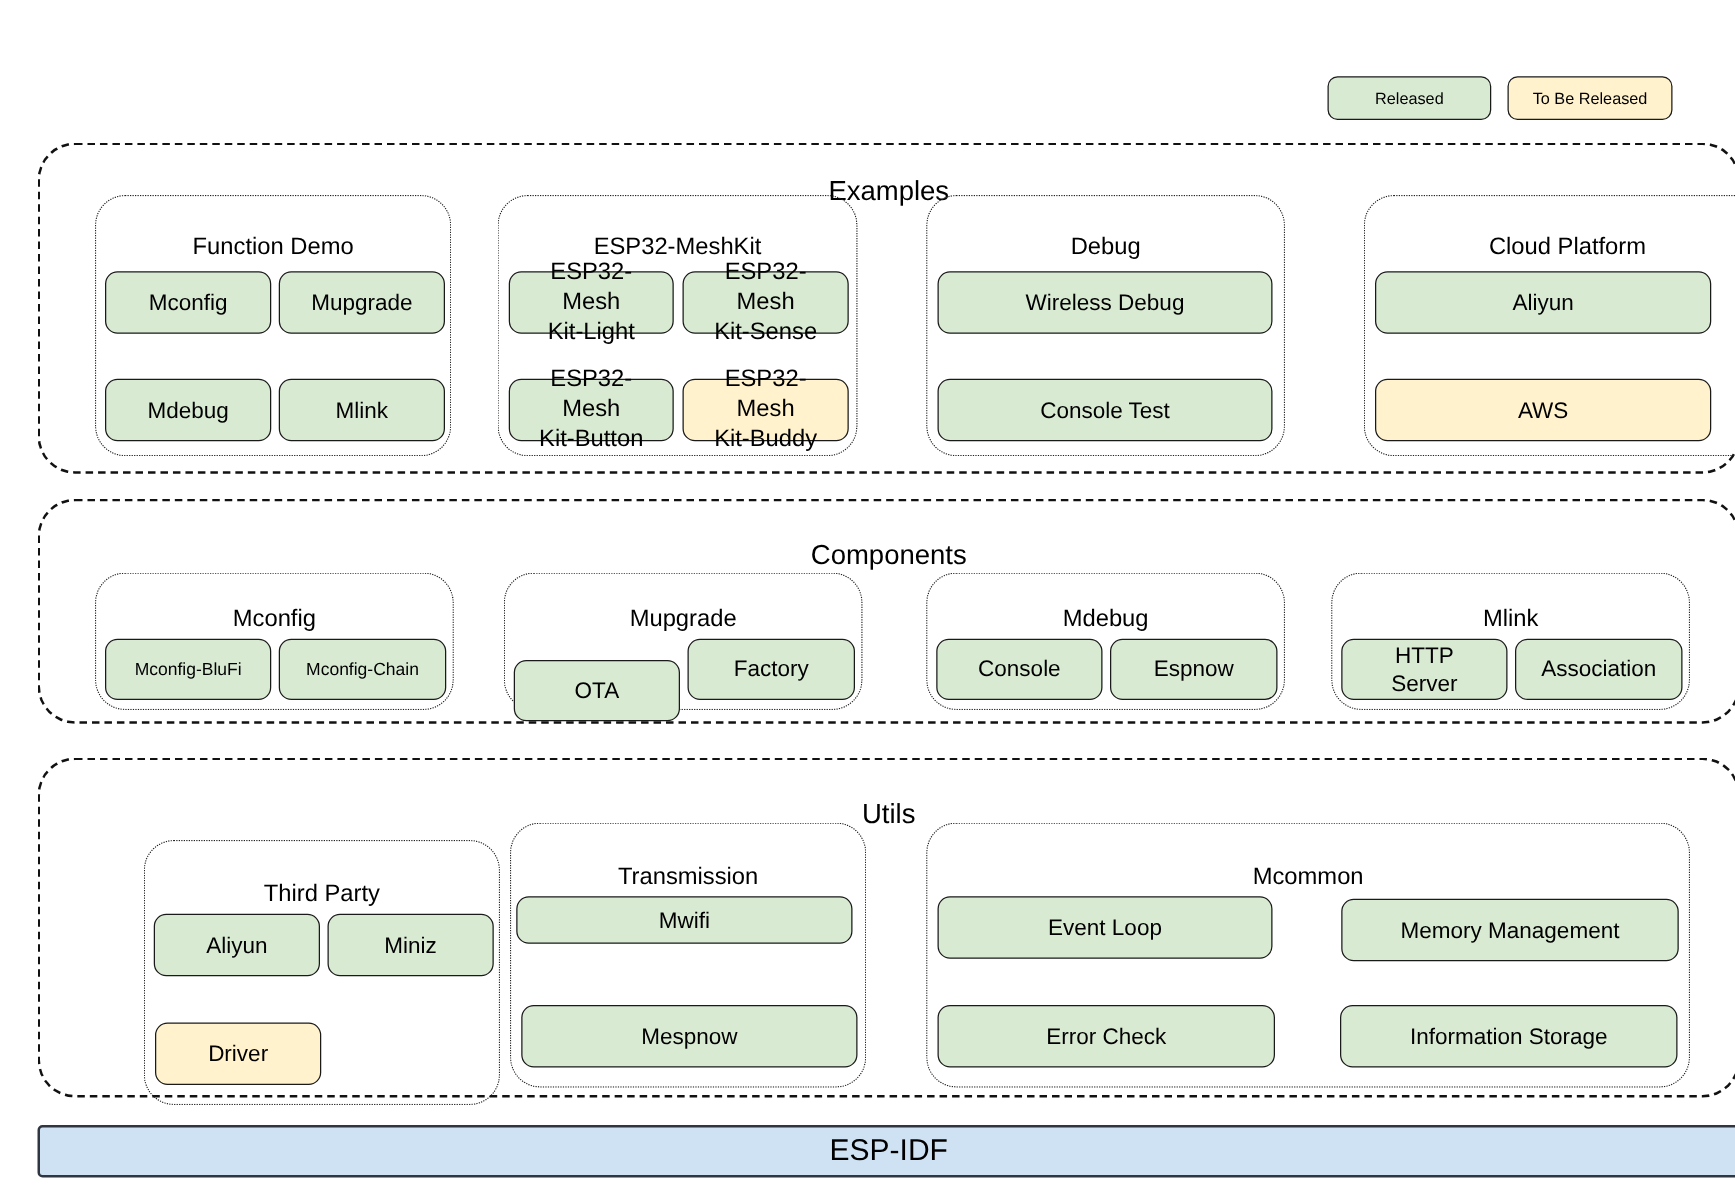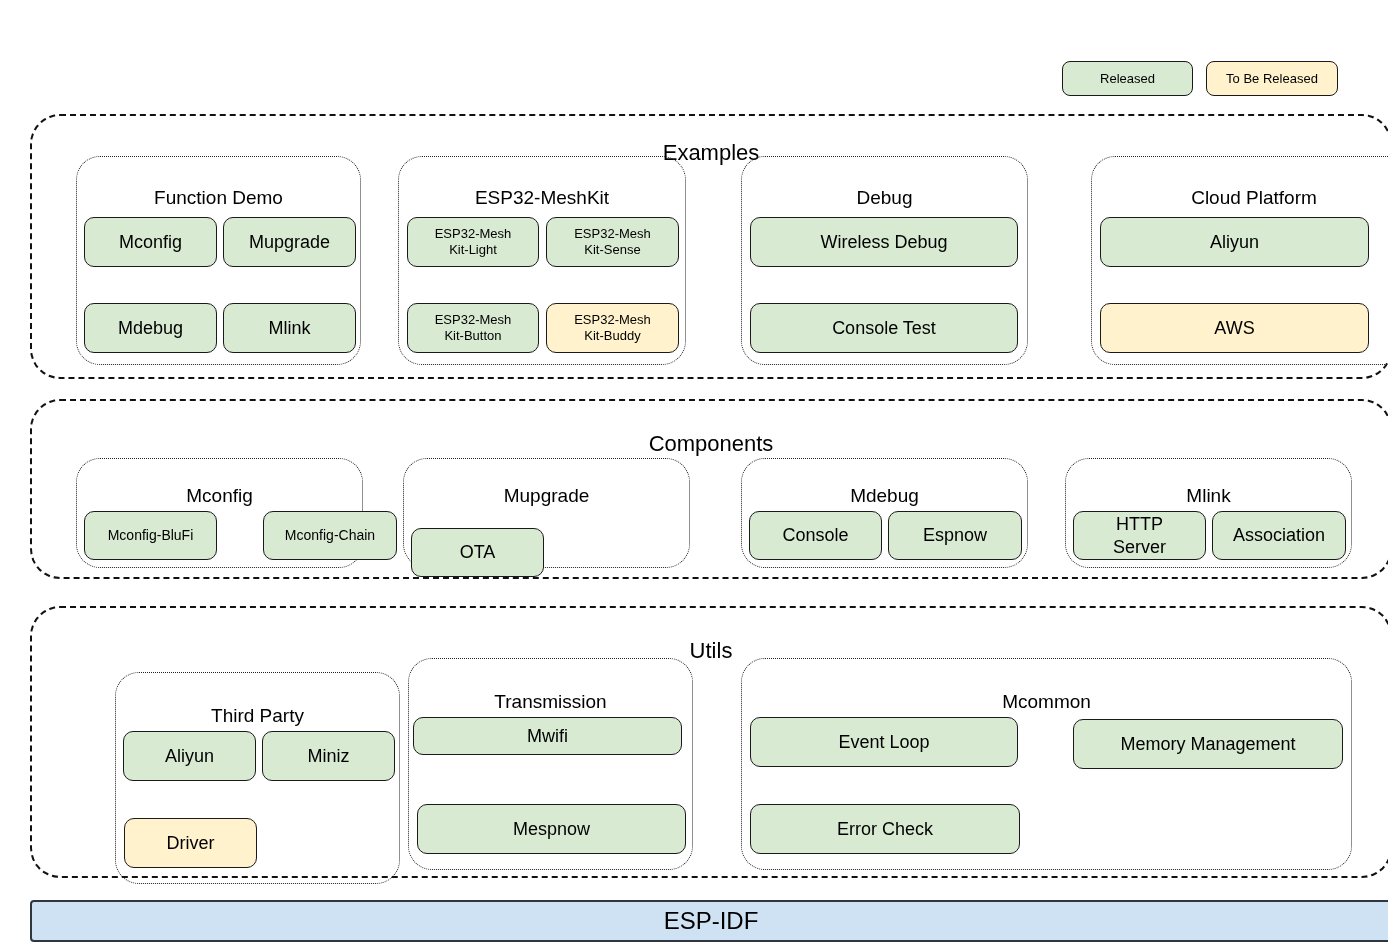--- a/index.html
+++ b/index.html
@@ -48,21 +48,21 @@
     background: var(--released-fill, #d9ead3);
     border: 1.6px solid #1a1a1a;
     border-radius: 10px;
     display: flex; align-items: center; justify-content: center;
     text-align: center;
     font-size: 18px;
     line-height: 1.25;
     white-space: pre-line;
   }
   .box.tbr { background: var(--to-be-released-fill, #fff2cc); }
-  .box.sm { font-size: 13px; }
+  .box.sm { font-size: 19px; }
   .box.md { font-size: 14px; }
   .base-bar {
     position: absolute;
     left: 14px; top: 884px; width: 1362px; height: 42px;
     background: var(--esp-idf-fill, #cfe2f3);
     border: 2px solid #2f3640;
     border-radius: 4px;
     display: flex; align-items: center; justify-content: center;
     font-size: 24px;
   }
@@ -108,26 +108,27 @@
     <div class="box tbr" style="left:8px; top:146px; width:269px; height:50px;">AWS</div>
   </div>
 </div>
 
 <div class="section" style="left:14px; top:383px; width:1362px; height:180px;">
   <div class="section-title" style="top:14px;">Components</div>
 
   <div class="group" style="left:44px; top:57px; width:287px; height:110px;">
     <div class="group-title" style="top:10px;">Mconfig</div>
     <div class="box md" style="left:7px; top:52px; width:133px; height:49px;">Mconfig-BluFi</div>
-    <div class="box md" style="left:146px; top:52px; width:134px; height:49px;margin-left:40px;">Mconfig-Chain</div>
+    <div class="box md" style="left:146px; top:52px; width:134px; height:49px;">Mconfig-Chain</div>
   </div>
 
   <div class="group" style="left:371px; top:57px; width:287px; height:110px;">
     <div class="group-title" style="top:10px;">Mupgrade</div>
     <div class="box" style="left:7px; top:52px; width:133px; height:49px;margin-top:17px;">OTA</div>
+    <div class="box" style="left:146px; top:52px; width:134px; height:49px;">Factory</div>
   </div>
 
   <div class="group" style="left:709px; top:57px; width:287px; height:110px;">
     <div class="group-title" style="top:10px;">Mdebug</div>
     <div class="box" style="left:7px; top:52px; width:133px; height:49px;">Console</div>
     <div class="box" style="left:146px; top:52px; width:134px; height:49px;">Espnow</div>
   </div>
 
   <div class="group" style="left:1033px; top:57px; width:287px; height:110px;">
     <div class="group-title" style="top:10px;">Mlink</div>
@@ -151,16 +152,17 @@
     <div class="group-title" style="top:16px;">Transmission</div>
     <div class="box" style="left:4px; top:58px; width:269px; height:38px;">Mwifi</div>
     <div class="box" style="left:8px; top:145px; width:269px; height:50px;">Mespnow</div>
   </div>
 
   <div class="group" style="left:709px; top:50px; width:611px; height:212px;">
     <div class="group-title" style="top:16px;">Mcommon</div>
     <div class="box" style="left:8px; top:58px; width:268px; height:50px;">Event Loop</div>
     <div class="box" style="left:8px; top:145px; width:270px; height:50px;">Error Check</div>
     <div class="box" style="left:331px; top:60px; width:270px; height:50px;">Memory Management</div>
+    <div class="box" style="left:330px; top:145px; width:270px; height:50px;">Information Storage</div>
   </div>
 </div>
 
 <div class="base-bar">ESP-IDF</div>
 
 </body></html>

